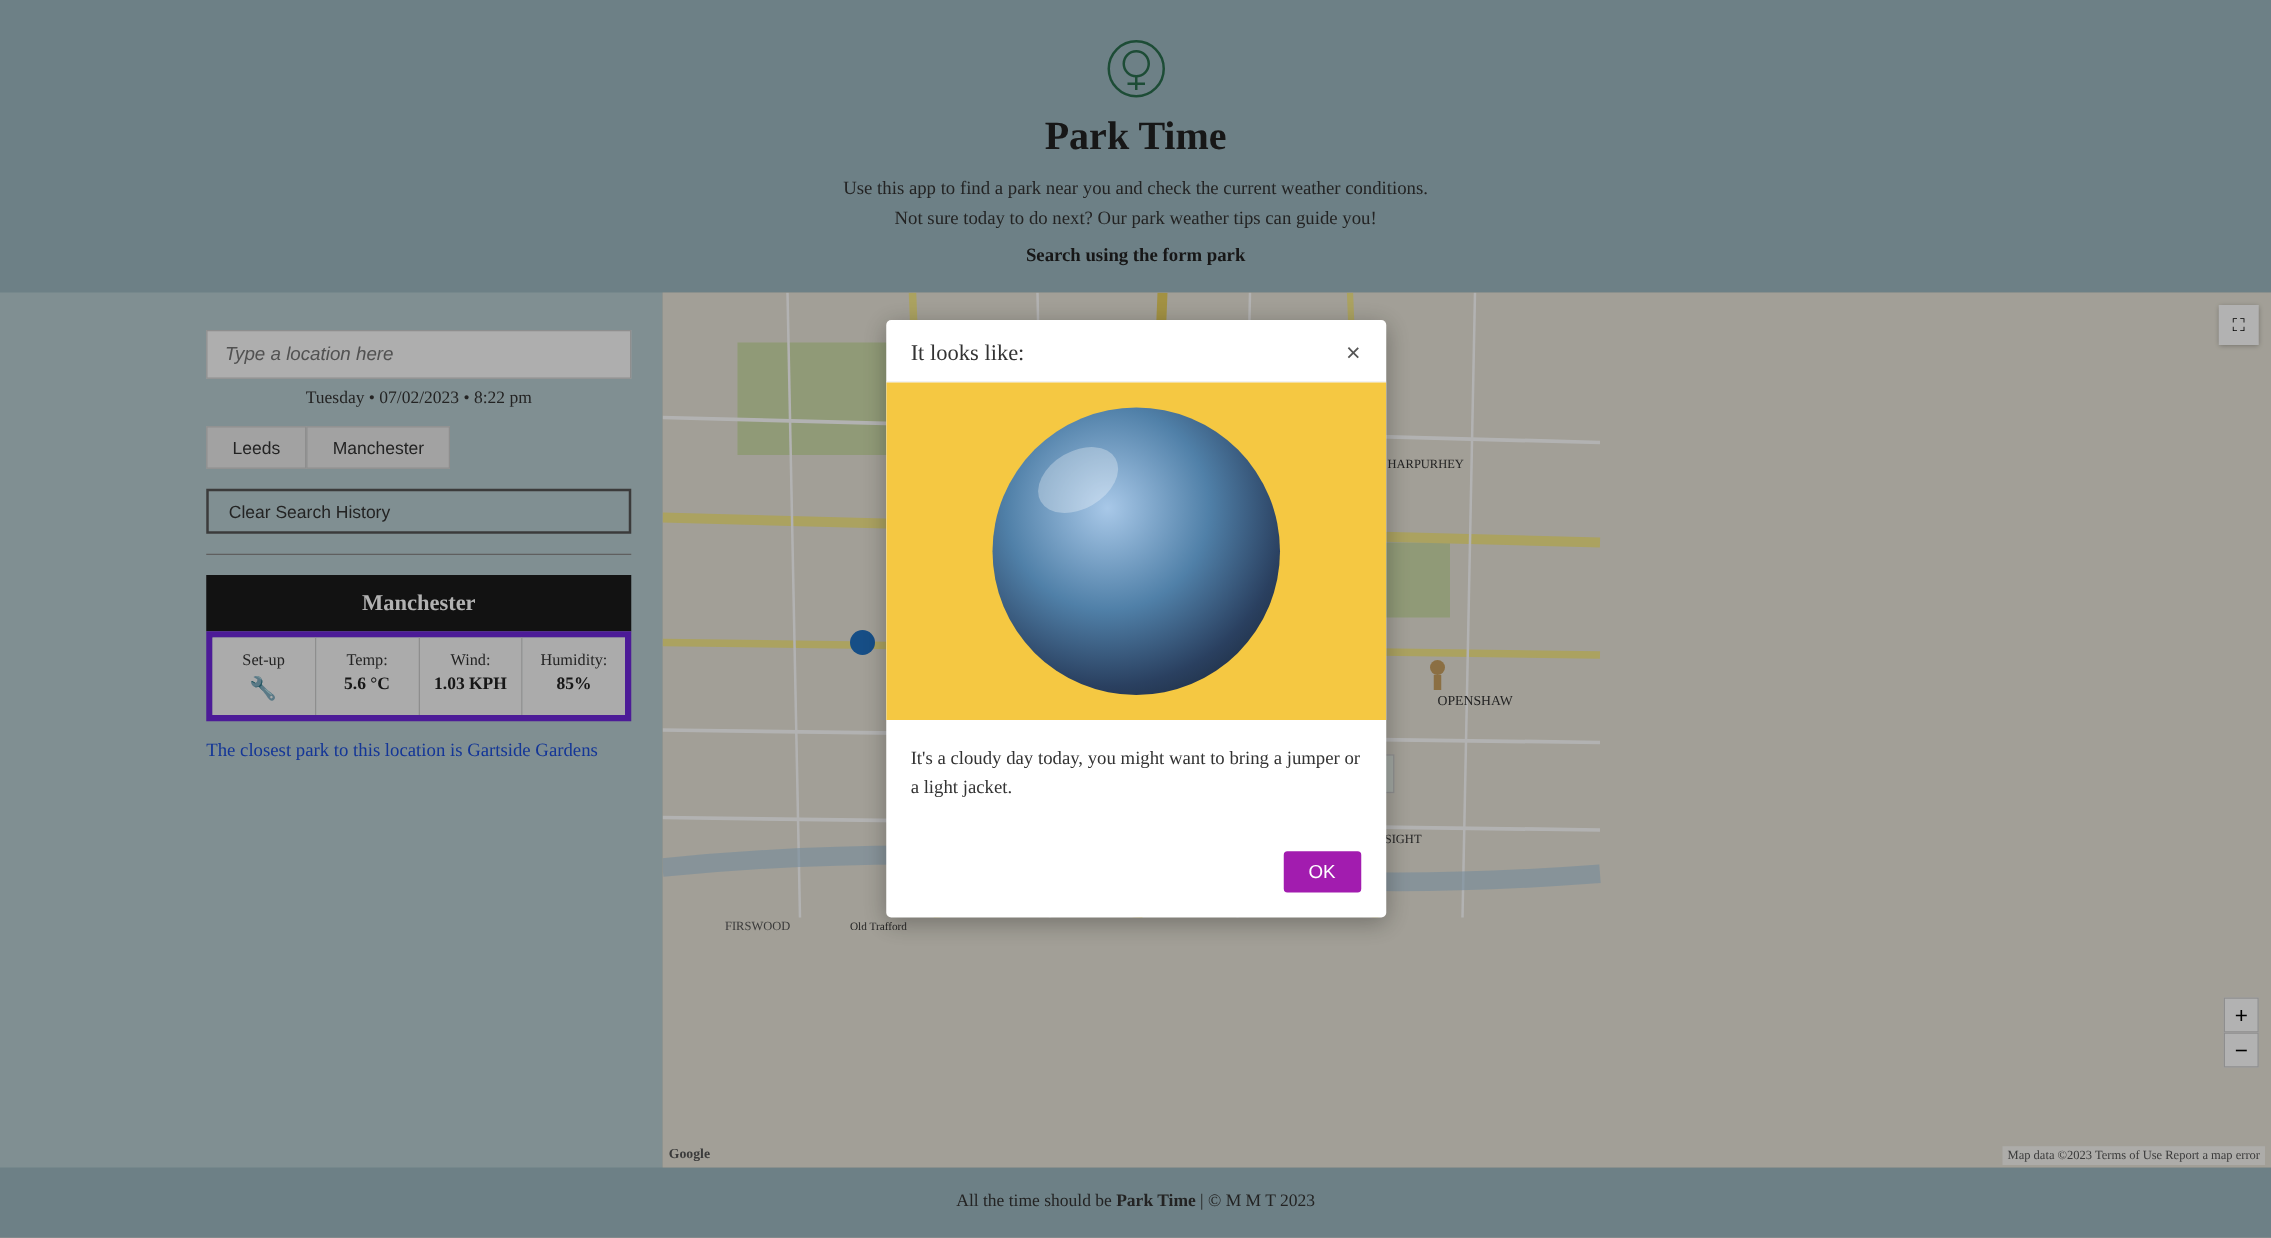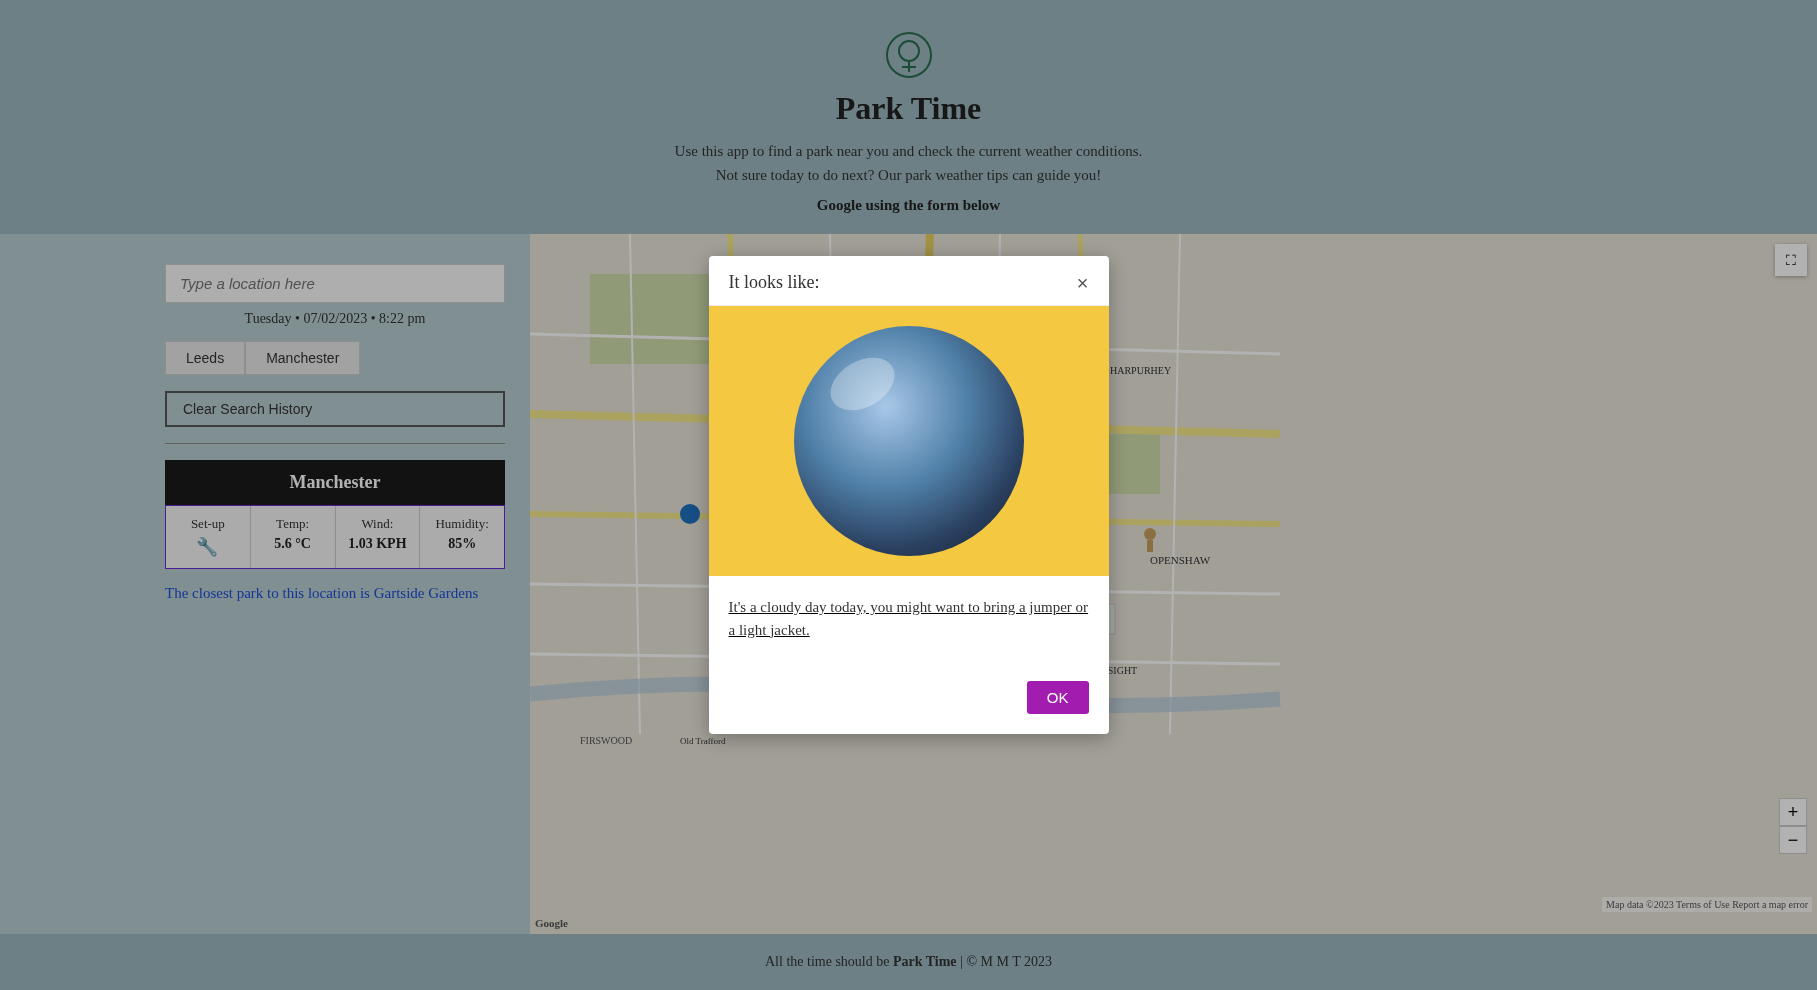--- a/index.html
+++ b/index.html
@@ -139,21 +139,21 @@
       text-align: center;
       padding: 12px;
       font-size: 18px;
       font-weight: bold;
       margin-bottom: 0;
     }
 
     .weather-cards {
       display: flex;
       width: 340px;
-      border: 1px solid #6d28d9;
+      border: 5px solid #6d28d9;
       margin-bottom: 16px;
     }
 
     .weather-card {
       flex: 1;
       border-right: 1px solid #ccc;
       padding: 10px 8px;
       text-align: center;
       background: #f5f5f5;
       font-size: 13px;
@@ -228,21 +228,21 @@
       cursor: pointer;
       font-size: 18px;
       display: flex;
       align-items: center;
       justify-content: center;
       line-height: 1;
     }
 
     .map-attribution {
       position: absolute;
-      bottom: 22px;
+      bottom: 2px;
       right: 5px;
       font-size: 10px;
       color: #555;
       background: rgba(255,255,255,0.7);
       padding: 2px 4px;
     }
 
     .google-logo {
       position: absolute;
       bottom: 5px;
@@ -329,21 +329,20 @@
       left: 15%;
       width: 30%;
       height: 20%;
       background: rgba(255,255,255,0.3);
       border-radius: 50%;
       transform: rotate(-30deg);
     }
 
     .modal-body {
       padding: 20px;
-      text-decoration: underline;
     }
 
     .modal-description {
       font-size: 15px;
       color: #333;
       line-height: 1.5;
       margin-bottom: 20px;
     }
 
     .modal-footer {
@@ -378,21 +377,21 @@
     <svg viewBox="0 0 50 50" width="50" height="50" xmlns="http://www.w3.org/2000/svg">
       <circle cx="25" cy="25" r="22" fill="none" stroke="#2a6e4e" stroke-width="2"></circle>
       <circle cx="25" cy="21" r="10" fill="none" stroke="#2a6e4e" stroke-width="2"></circle>
       <line x1="25" y1="31" x2="25" y2="42" stroke="#2a6e4e" stroke-width="2"></line>
       <line x1="18" y1="37" x2="32" y2="37" stroke="#2a6e4e" stroke-width="2"></line>
     </svg>
   </div>
   <div class="header-title">Park Time</div>
   <div class="header-subtitle">Use this app to find a park near you and check the current weather conditions.</div>
   <div class="header-subtitle">Not sure today to do next? Our park weather tips can guide you!</div>
-  <div class="header-cta">Google using the form below</div>
+  <div class="header-cta">Search using the form park</div>
 </div>
 
 <div class="main-content">
 
   <div class="left-panel">
     <input class="search-input" type="text" placeholder="Type a location here" style="">
     <div class="datetime">Tuesday • 07/02/2023 • 8:22 pm</div>
 
     <div class="search-history-buttons">
       <button class="history-btn">Leeds</button>

